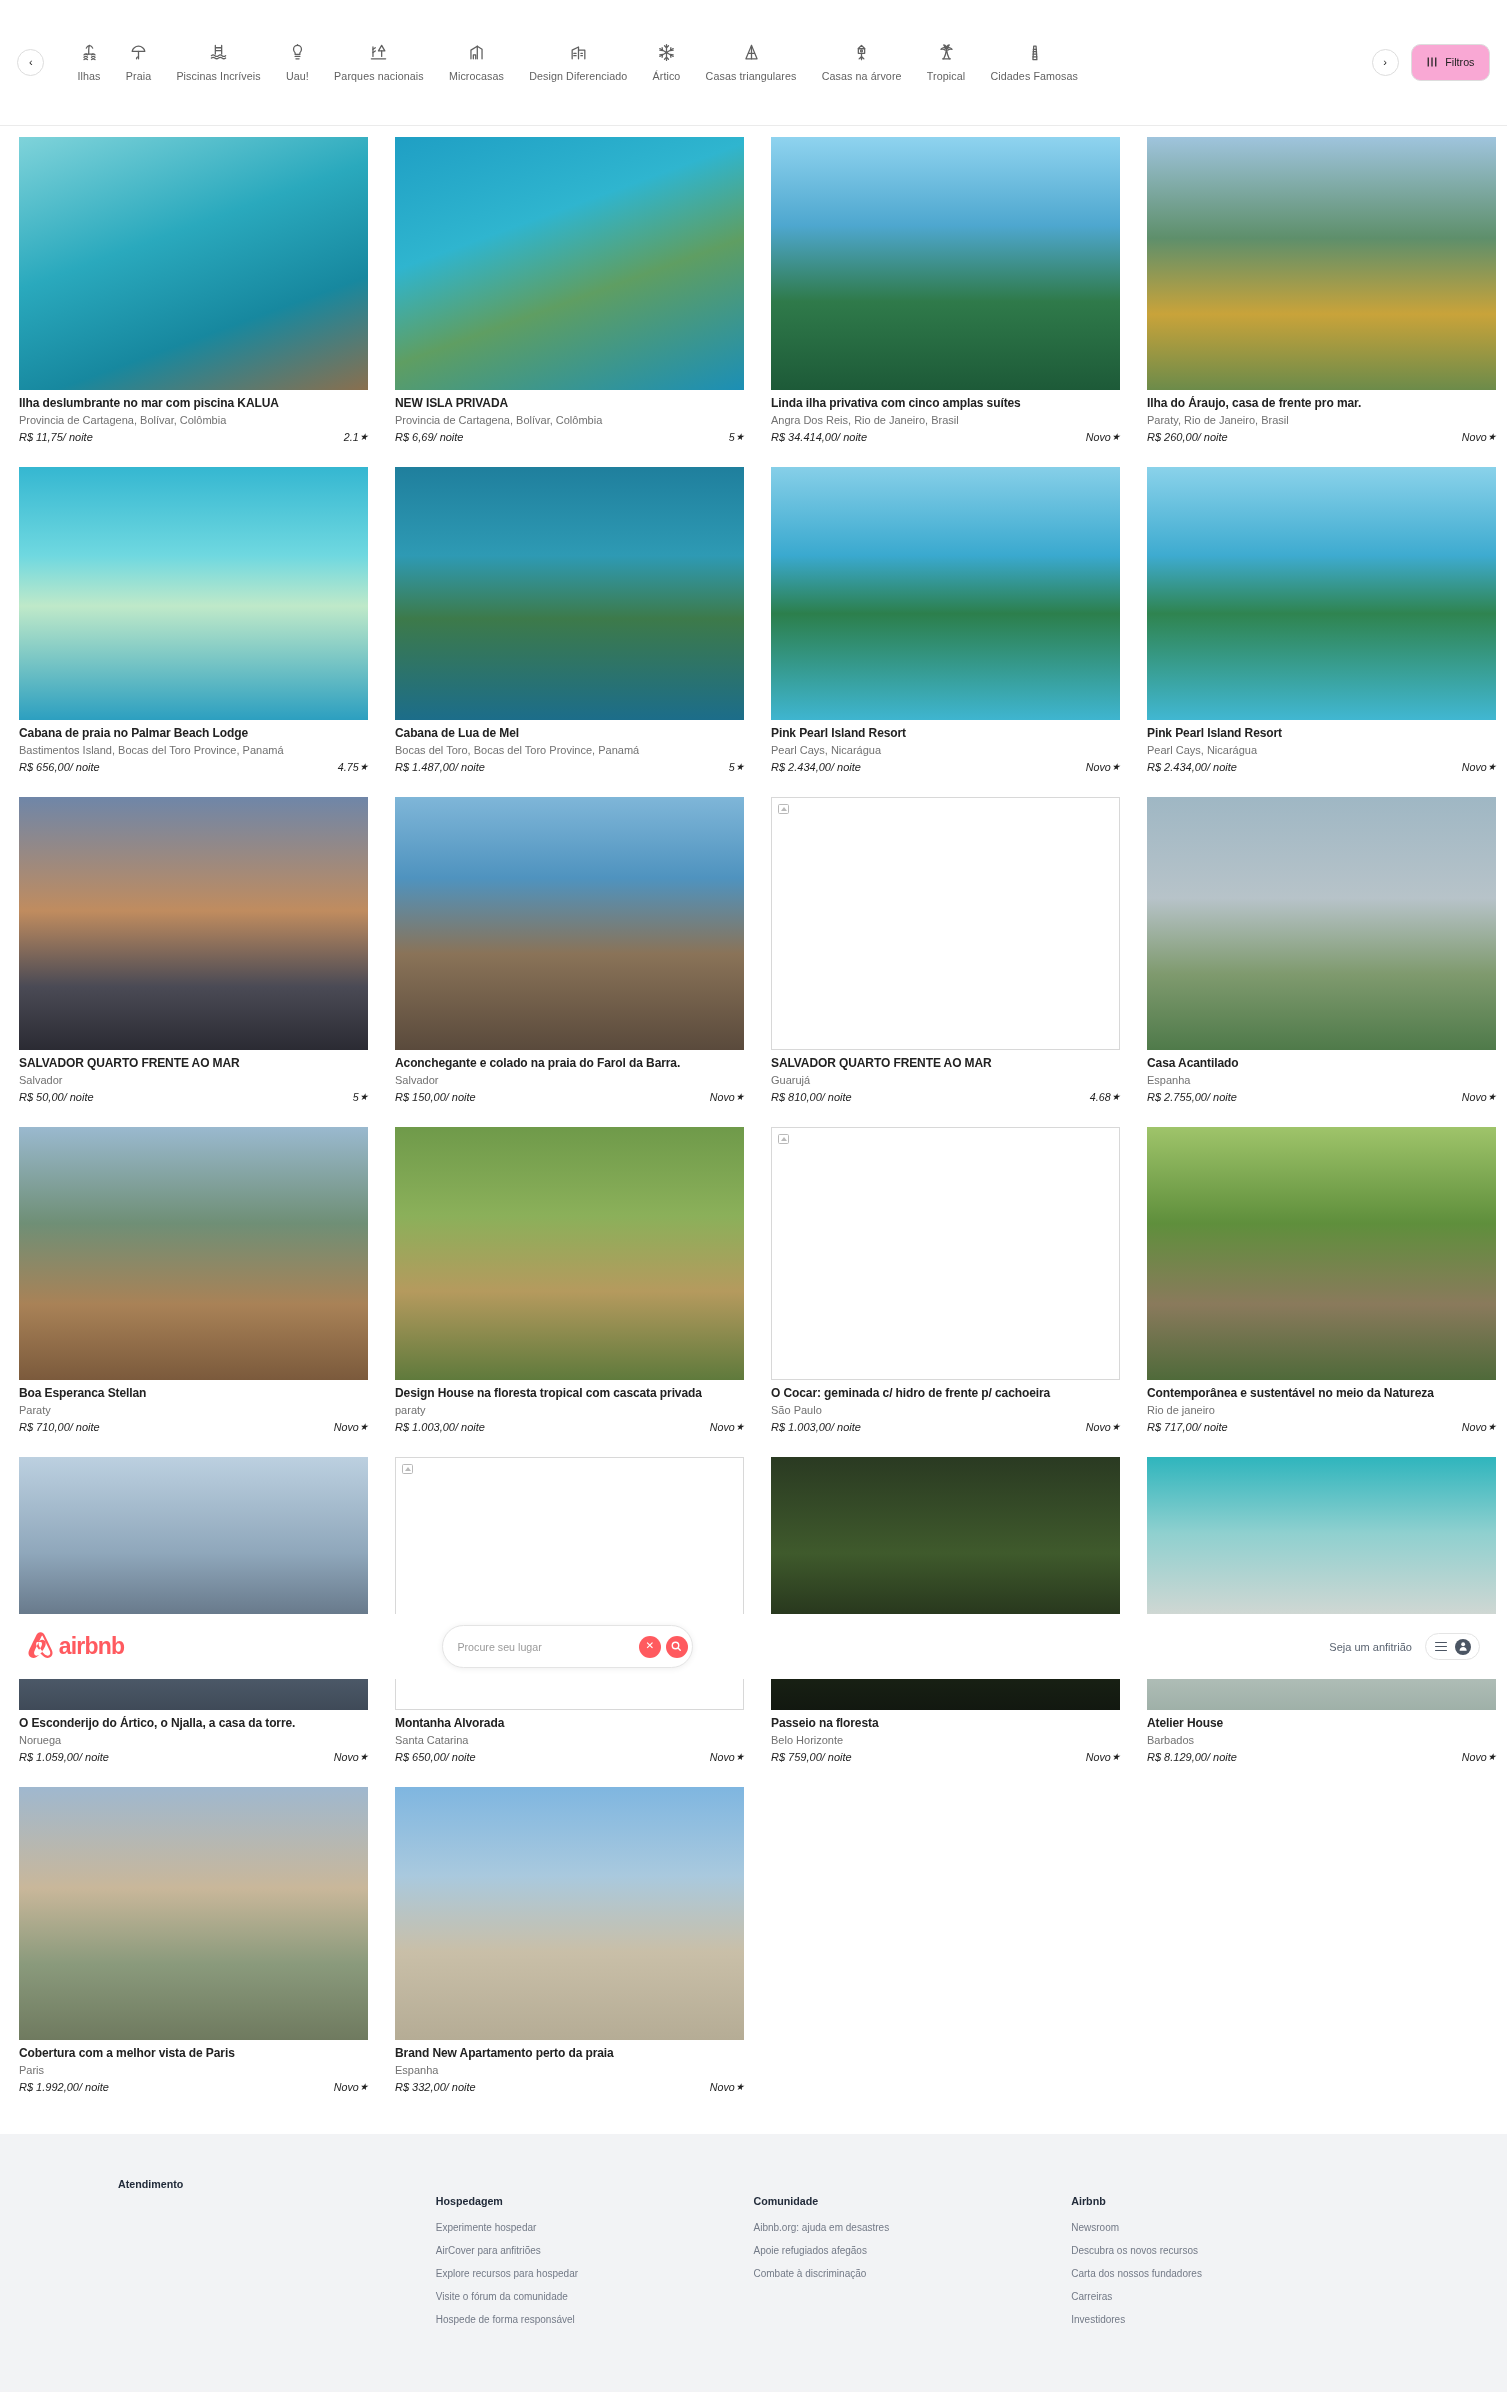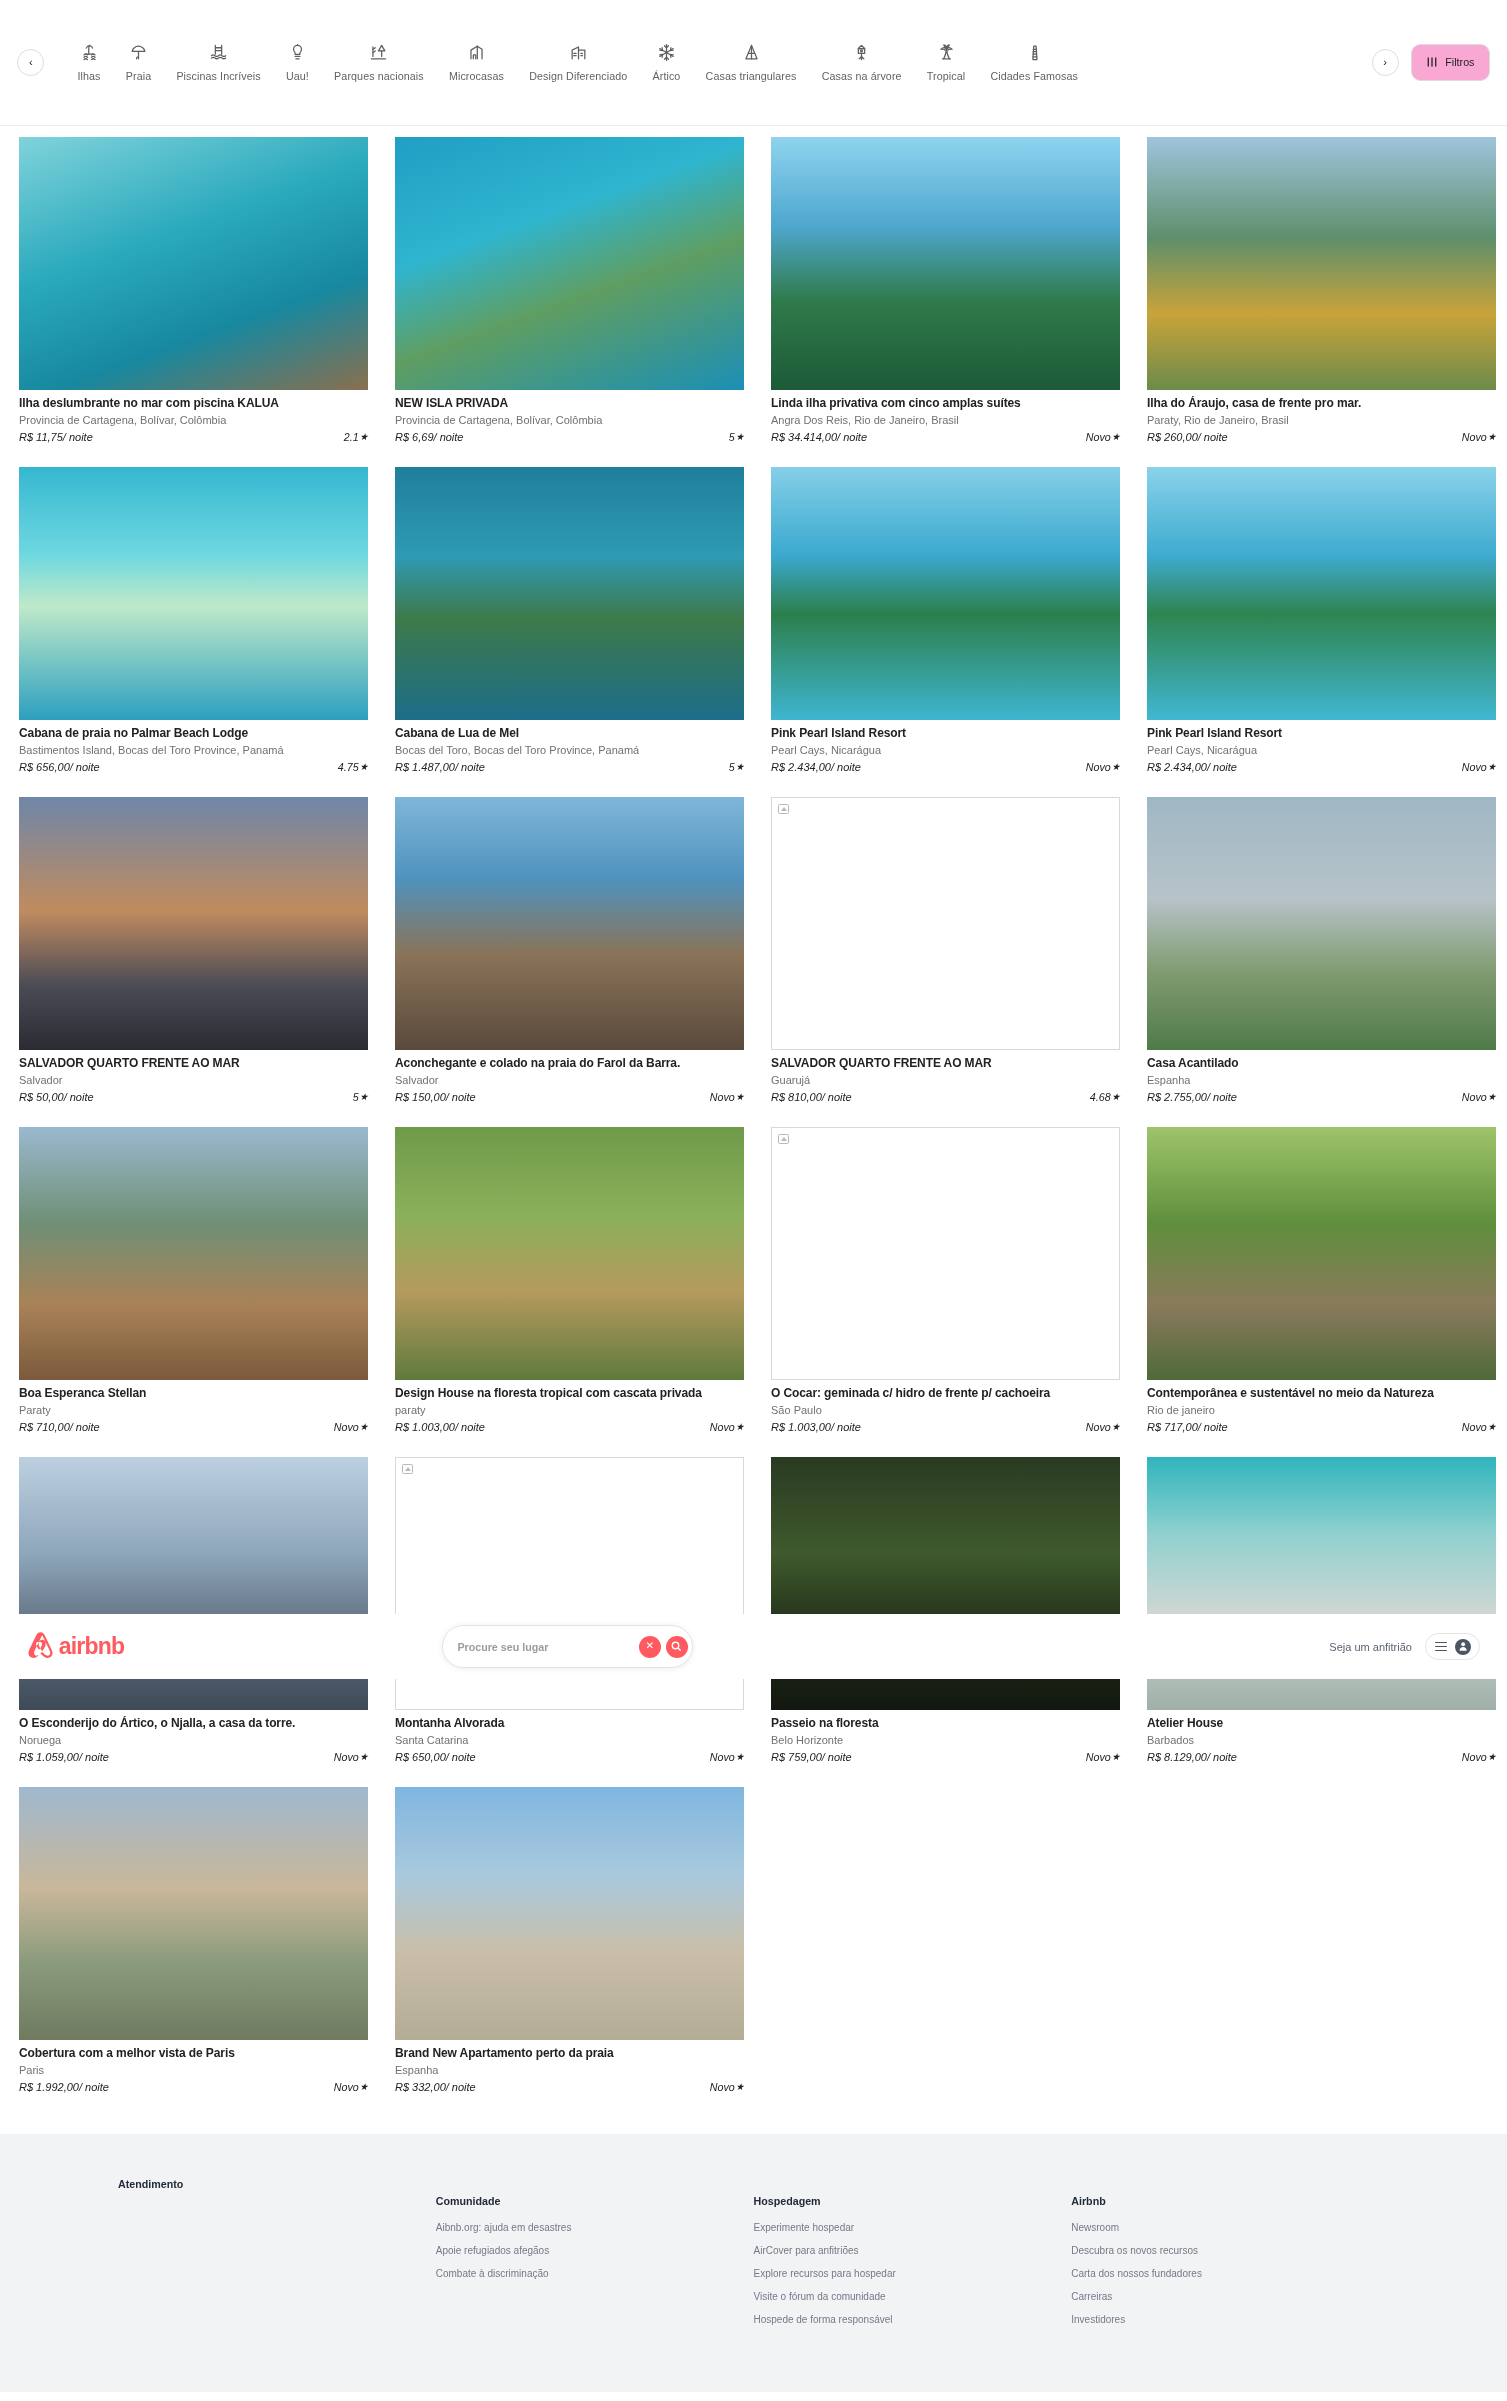--- a/index.html
+++ b/index.html
@@ -159,21 +159,20 @@
     background: #fff;
   }
   .search-input {
     flex: 1;
     border: 0;
     outline: 0;
     font-size: 10.7px;
     color: #222;
     background: transparent;
     font-family: "Liberation Sans", sans-serif;
-    font-weight: bold;
   }
   .search-input::placeholder { color: #9b9b9b; }
   .round-btn {
     width: 22px; height: 22px;
     border-radius: 50%;
     background: #FF5A5F;
     border: 0;
     color: #fff;
     display: flex; align-items: center; justify-content: center;
     cursor: pointer;
@@ -685,38 +684,38 @@
       </span>
     </div>
   </div>
 </div>
 
 <div class="footer">
   <div class="footer-inner">
       <div class="f-col c1">
         <h4>Atendimento</h4>
       </div>
-      <div class="f-col c2">
-        <h4>Comunidade</h4>
-        <ul>
-          <li>Aibnb.org: ajuda em desastres</li>
-          <li>Apoie refugiados afegãos</li>
-          <li>Combate à discriminação</li>
-        </ul>
-      </div>
       <div class="f-col c3">
         <h4>Hospedagem</h4>
         <ul>
           <li>Experimente hospedar</li>
           <li>AirCover para anfitriões</li>
           <li>Explore recursos para hospedar</li>
           <li>Visite o fórum da comunidade</li>
           <li>Hospede de forma responsável</li>
         </ul>
       </div>
+      <div class="f-col c2">
+        <h4>Comunidade</h4>
+        <ul>
+          <li>Aibnb.org: ajuda em desastres</li>
+          <li>Apoie refugiados afegãos</li>
+          <li>Combate à discriminação</li>
+        </ul>
+      </div>
       <div class="f-col c4">
         <h4>Airbnb</h4>
         <ul>
           <li>Newsroom</li>
           <li>Descubra os novos recursos</li>
           <li>Carta dos nossos fundadores</li>
           <li>Carreiras</li>
           <li>Investidores</li>
         </ul>
       </div>

